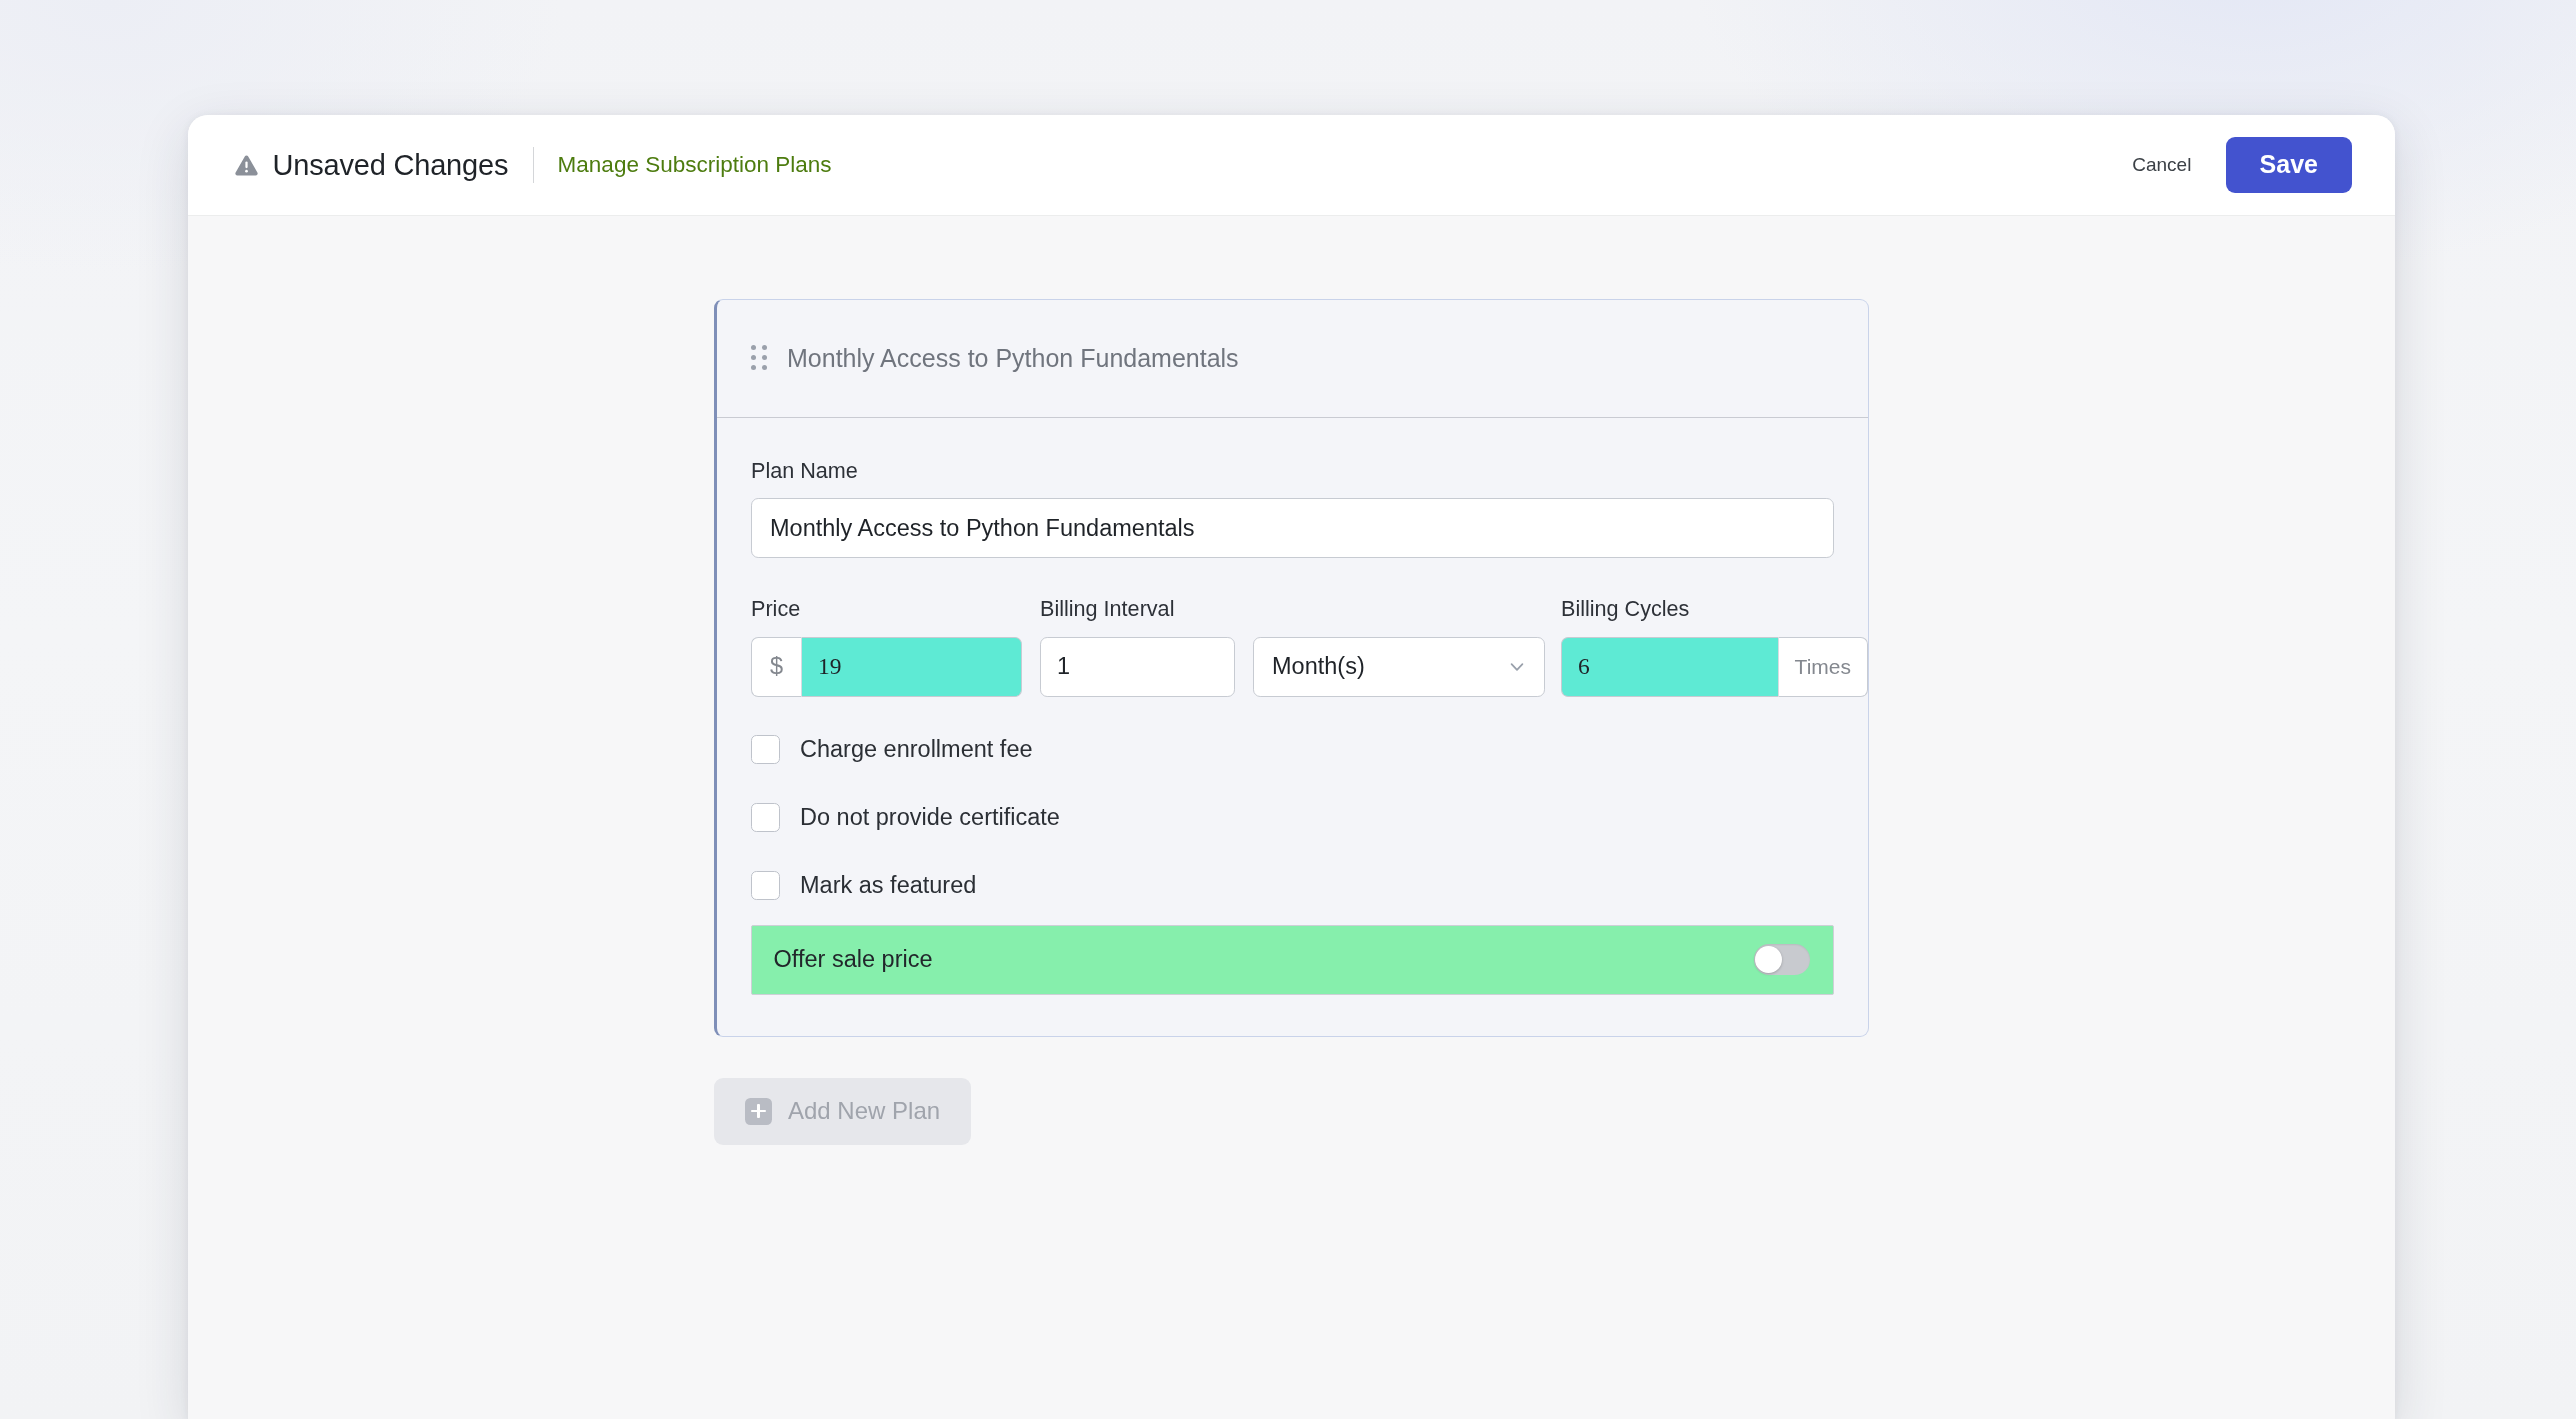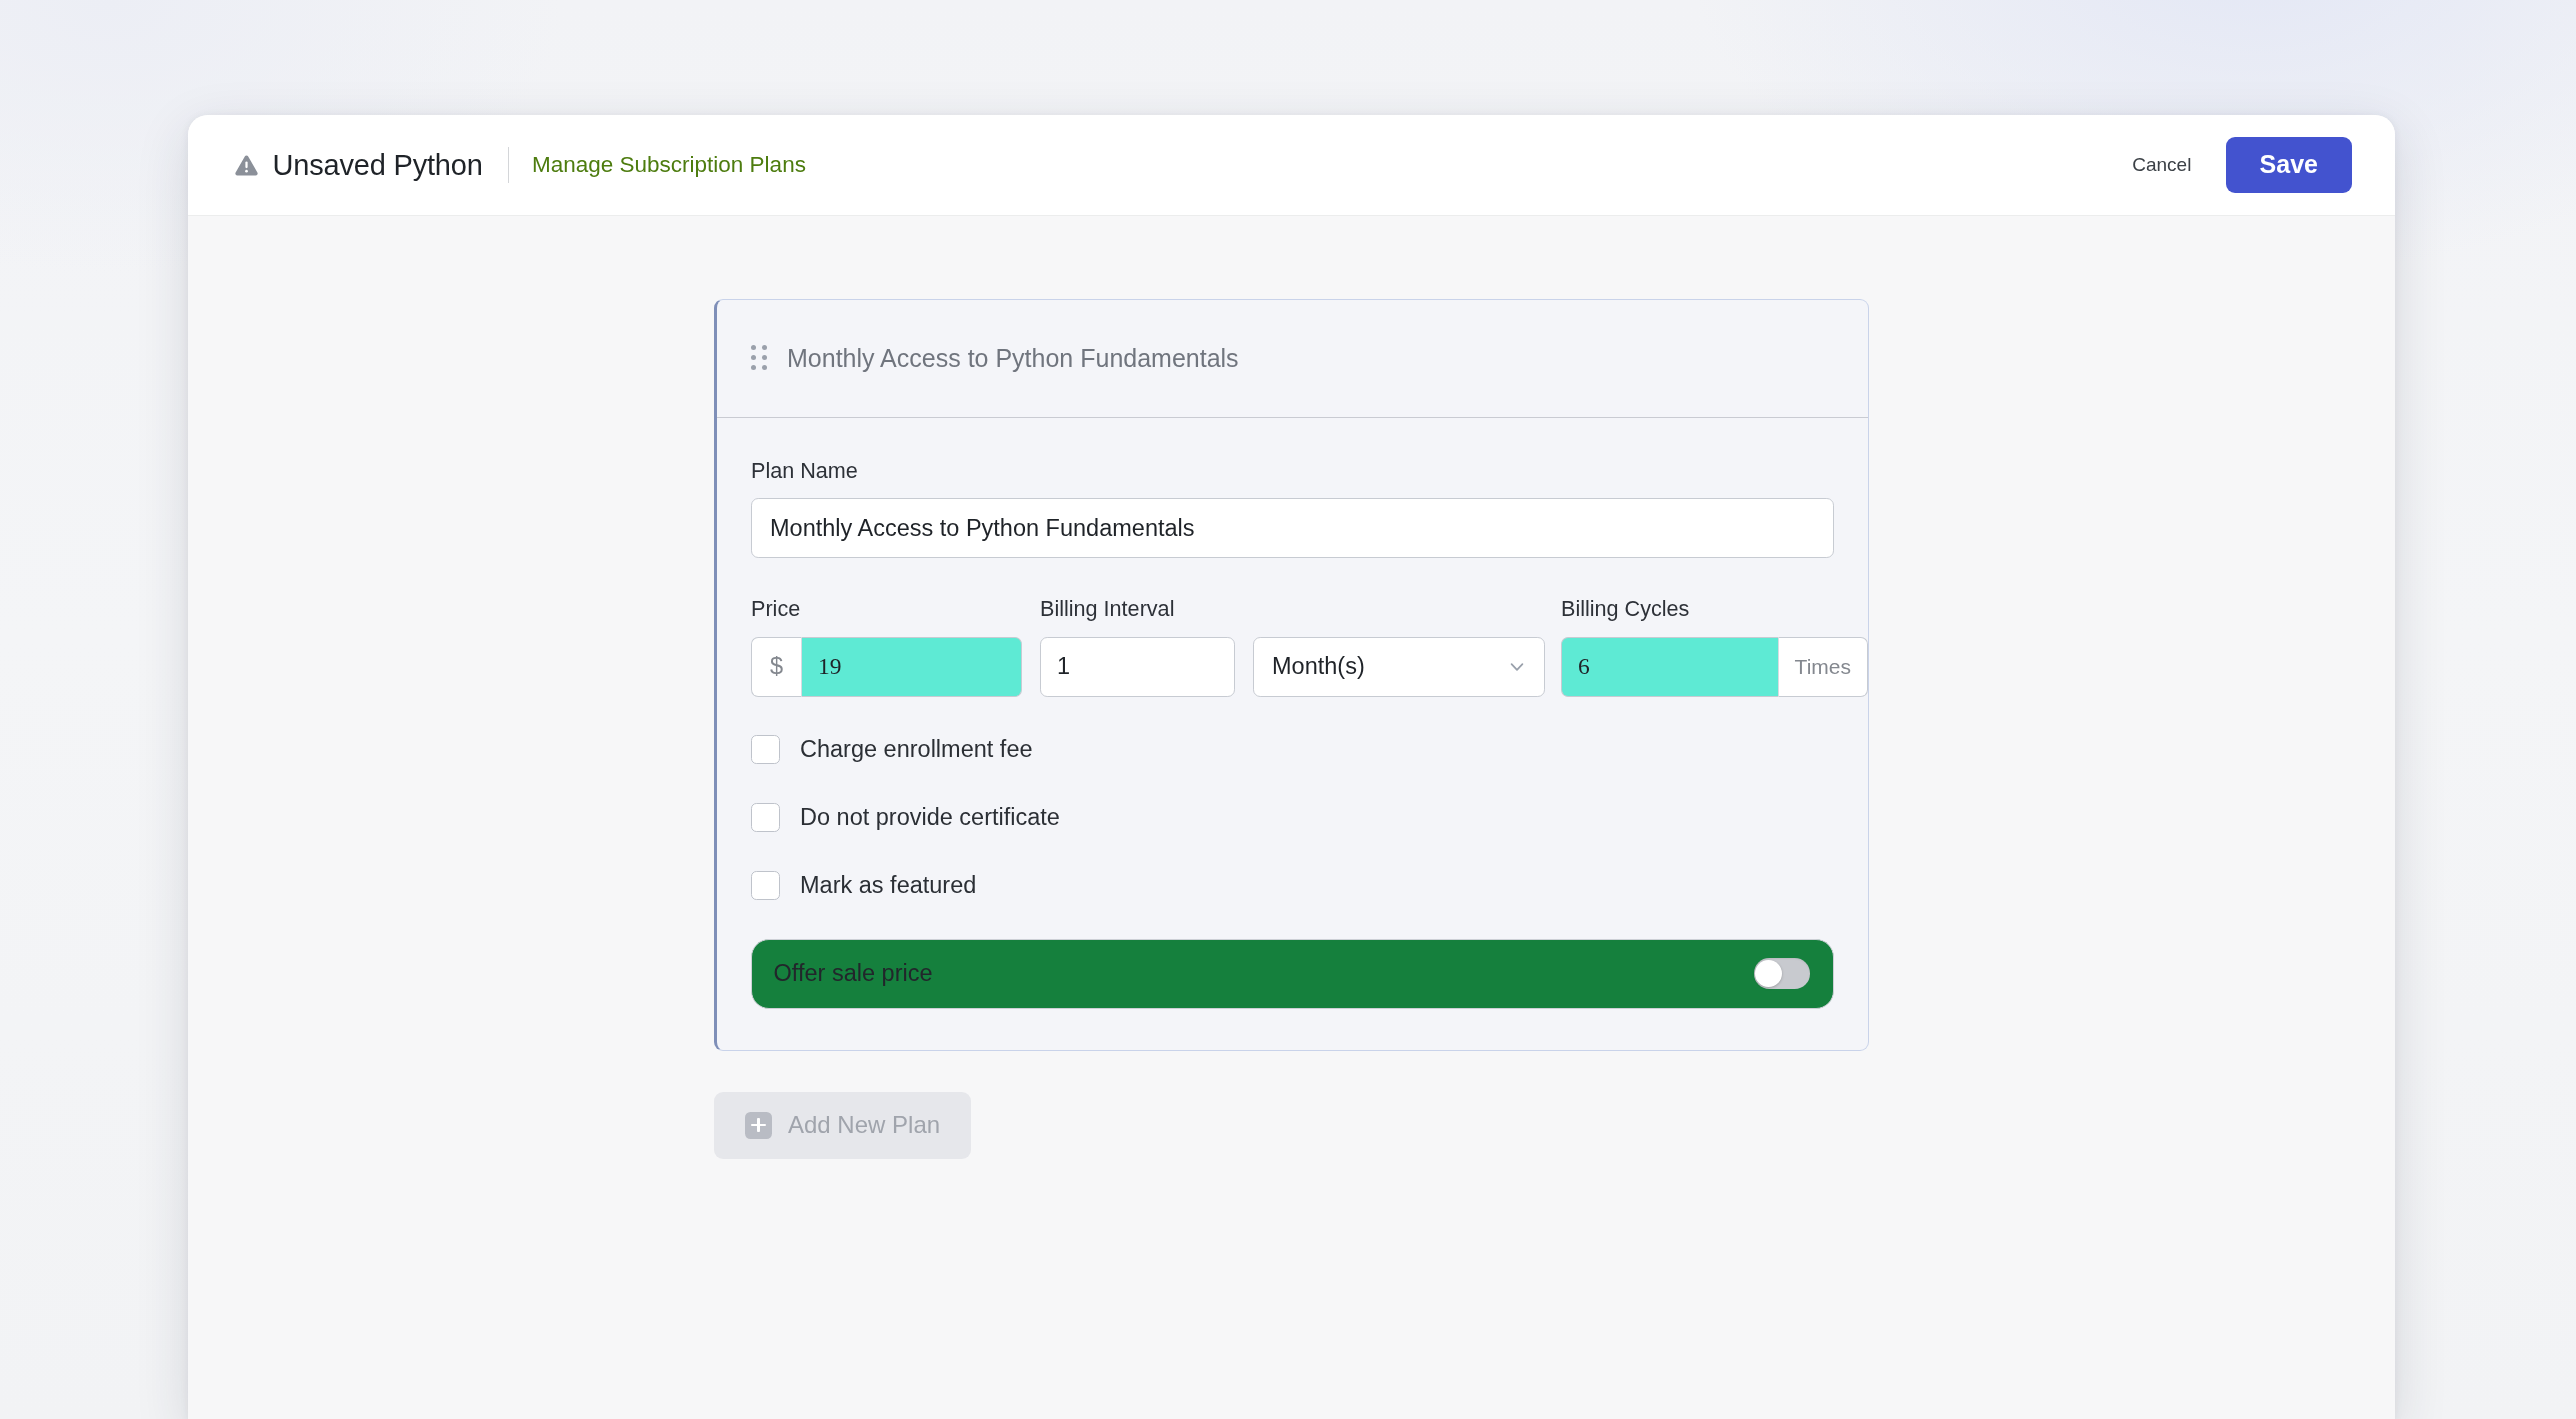--- a/index.html
+++ b/index.html
@@ -318,25 +318,25 @@
     margin-right: 20px;
   }
 
   .check-label {
     font-size: 23.5px;
     color: #2b2f35;
   }
 
   
   .toggle-panel {
-    margin-top: 34px;
+    margin-top: 20px;
     height: 70px;
-    background: #15803d;
+    background: #86efac;
     border: 0.9px solid #cdd0d6;
-    border-radius: 18px;
+    border-radius: 2px;
     display: flex;
     align-items: center;
     justify-content: space-between;
     padding: 0 23.5px 0 21.6px;
   }
 
   .toggle-label {
     font-size: 23.5px;
     color: #22262b;
   }
@@ -404,21 +404,21 @@
 
 <div class="modal">
 
   <div class="topbar">
     <div class="topbar-left">
       <svg class="warn-icon" viewBox="0 0 24 24">
         <path d="M12 3.2c-.62 0-1.2.33-1.52.87L2.33 18.2c-.33.57-.33 1.27 0 1.83.32.56.91.9 1.55.9h16.24c.64 0 1.23-.34 1.55-.9.33-.56.33-1.26 0-1.83L13.52 4.07A1.77 1.77 0 0 0 12 3.2z" fill="#8b9099"></path>
         <rect x="11" y="8.4" width="2" height="6" rx="1" fill="#ffffff"></rect>
         <circle cx="12" cy="17" r="1.15" fill="#ffffff"></circle>
       </svg>
-      <div class="unsaved-title">Unsaved Python</div>
+      <div class="unsaved-title">Unsaved Changes</div>
       <div class="vdivider"></div>
       <div class="breadcrumb-sub">Manage Subscription Plans</div>
     </div>
     <div class="topbar-right">
       <button class="btn-cancel">Cancel</button>
       <button class="btn-save">Save</button>
     </div>
   </div>
 
   <div class="modal-body">

